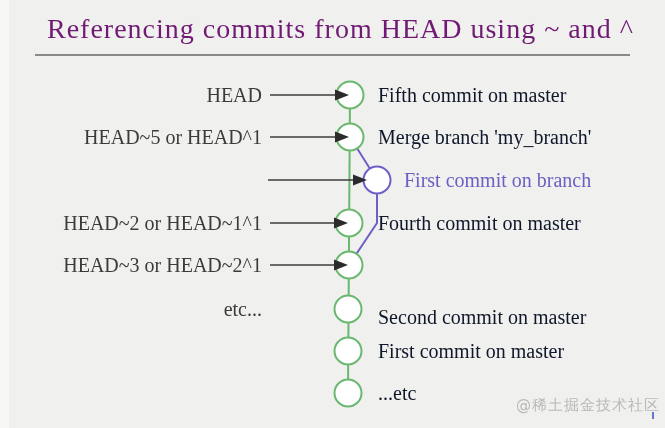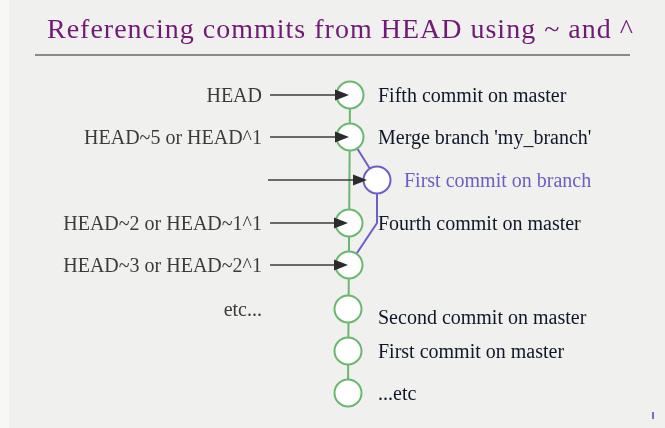--- a/index.html
+++ b/index.html
@@ -93,14 +93,15 @@
   <div class="row-label left-label" style="top:296px">etc...</div>
 
   <div class="row-label right-label" style="top:82px">Fifth commit on master</div>
   <div class="row-label right-label" style="top:124px">Merge branch 'my_branch'</div>
   <div class="row-label right-label purple" style="top:167px">First commit on branch</div>
   <div class="row-label right-label" style="top:210px">Fourth commit on master</div>
   <div class="row-label right-label" style="top:304px">Second commit on master</div>
   <div class="row-label right-label" style="top:338px">First commit on master</div>
   <div class="row-label right-label" style="top:380px">...etc</div>
 
+  <div class="watermark">@稀土掘金技术社区</div>
   <div class="cursor-artifact"></div>
 </div>
 
 </body></html>

